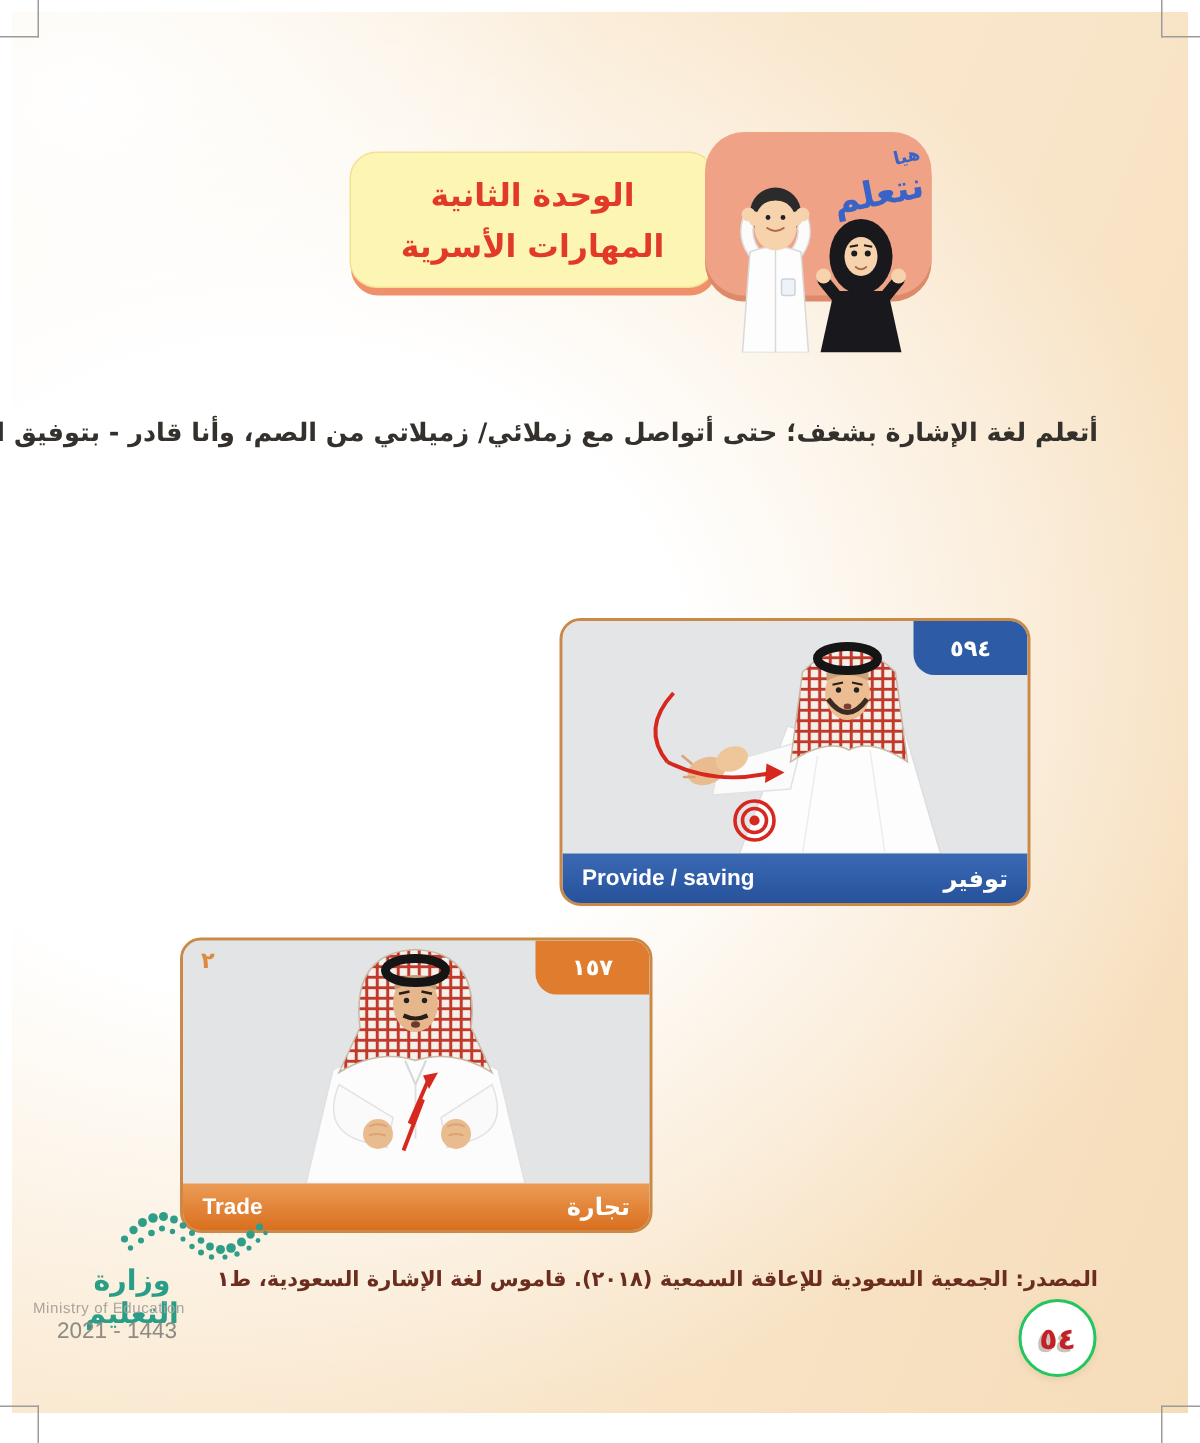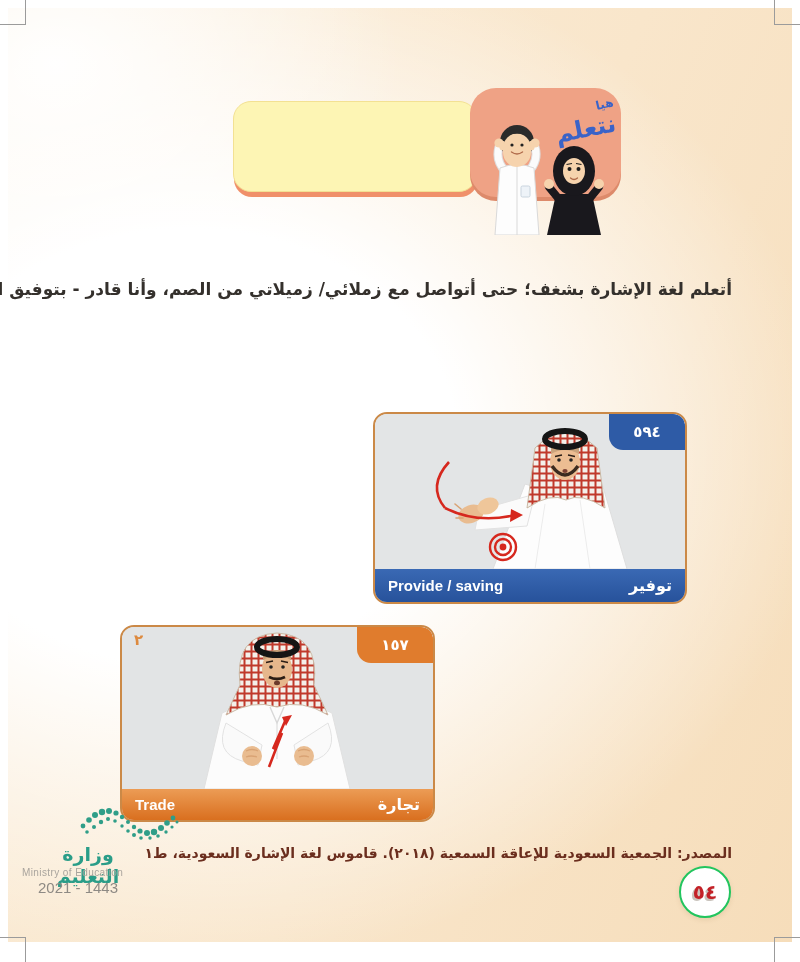--- a/index.html
+++ b/index.html
@@ -114,20 +114,22 @@
 <body>
 
 <div class="paper"></div>
 
 <div class="crop tl"></div>
 <div class="crop tr"></div>
 <div class="crop bl"></div>
 <div class="crop br"></div>
 
 <div class="unit-box">
+  <div class="t">الوحدة الثانية</div>
+  <div class="t">المهارات الأسرية</div>
 </div>
 
 <div class="mascot-box"></div>
 <svg class="mascot-svg" viewBox="0 0 175 145">
   <defs></defs>
 
   <g>
     <path d="M44,82 Q33,71 37,57" stroke="#dddddd" stroke-width="9" fill="none" stroke-linecap="round"></path>
     <path d="M44,82 Q33,71 37,57" stroke="#fbfbfb" stroke-width="7" fill="none" stroke-linecap="round"></path>
     <path d="M66,82 Q77,71 73,57" stroke="#dddddd" stroke-width="9" fill="none" stroke-linecap="round"></path>

